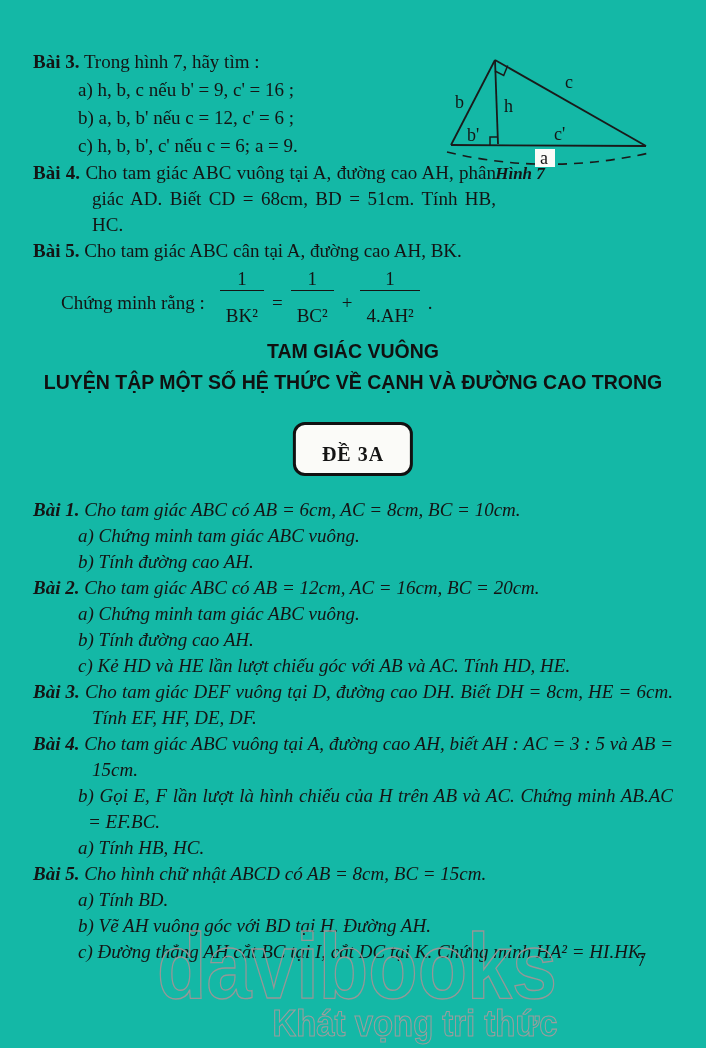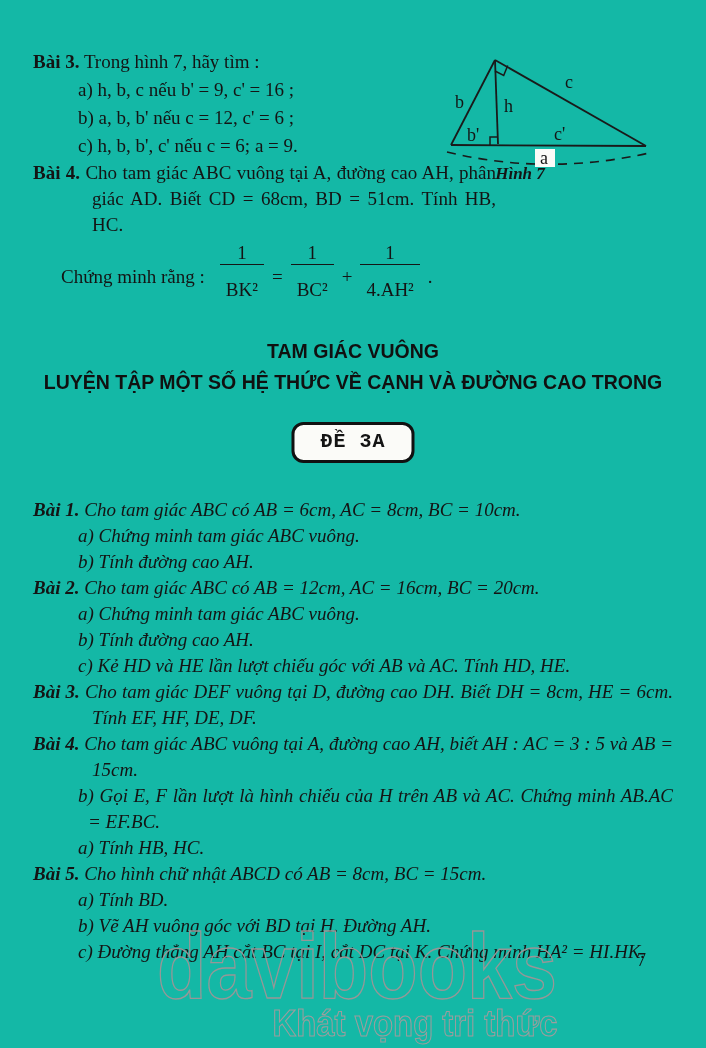--- a/index.html
+++ b/index.html
@@ -35,24 +35,23 @@
   }
   
   .section-heading{
     position:absolute;left:0;top:336px;width:706px;
     text-align:center;font-family:"Liberation Sans","DejaVu Sans",sans-serif;
     font-weight:bold;font-size:19.5px;line-height:31px;color:#101010;
   }
   .badge{
     position:absolute;top:422px;left:50%;transform:translateX(-50%);
     border:3px solid #111;border-radius:12px;
-    padding:5px 26px 7px 26px;
+    padding:18px 26px 7px 26px;
     font-weight:bold;font-size:20px;letter-spacing:1px;
     background:#fbfbf8;
-    font-family:Liberation Mono, monospace;
   }
   
   .list-block{position:absolute;left:33px;top:497px;right:33px;font-size:19px;font-style:italic;}
   .list-block .prob{line-height:26px;margin:0;}
   .list-block .sub{line-height:26px;}
   
   .watermark{position:absolute;left:0;top:918px;width:706px;height:130px;pointer-events:none;}
   .page-number{position:absolute;left:637px;top:950px;font-size:18px;}
 </style>
 </head>
@@ -68,20 +67,24 @@
     </div>
     <div class="sub">a) h, b, c nếu b' = 9, c' = 16 ;</div>
     <div class="sub">b) a, b, b' nếu c = 12, c' = 6 ;</div>
     <div class="sub">c) h, b, b', c' nếu c = 6; a = 9.</div>
 
     <div class="prob lh26 just narrow">
       <span class="blabel">Bài 4.</span>
       <span>Cho tam giác ABC vuông tại A, đường cao AH, phân giác AD. Biết CD = 68cm, BD = 51cm. Tính HB, HC.</span>
     </div>
 
+    <div class="prob lh26">
+      <span class="blabel">Bài 5.</span>
+      <span>Cho tam giác ABC cân tại A, đường cao AH, BK.</span>
+    </div>
 
     <div class="formula">
       <span class="lead">Chứng minh rằng :</span>
       <span class="frac">
         <span class="num">1</span>
         <span class="den">BK²</span>
       </span>
       <span class="op">=</span>
       <span class="frac">
         <span class="num">1</span>

